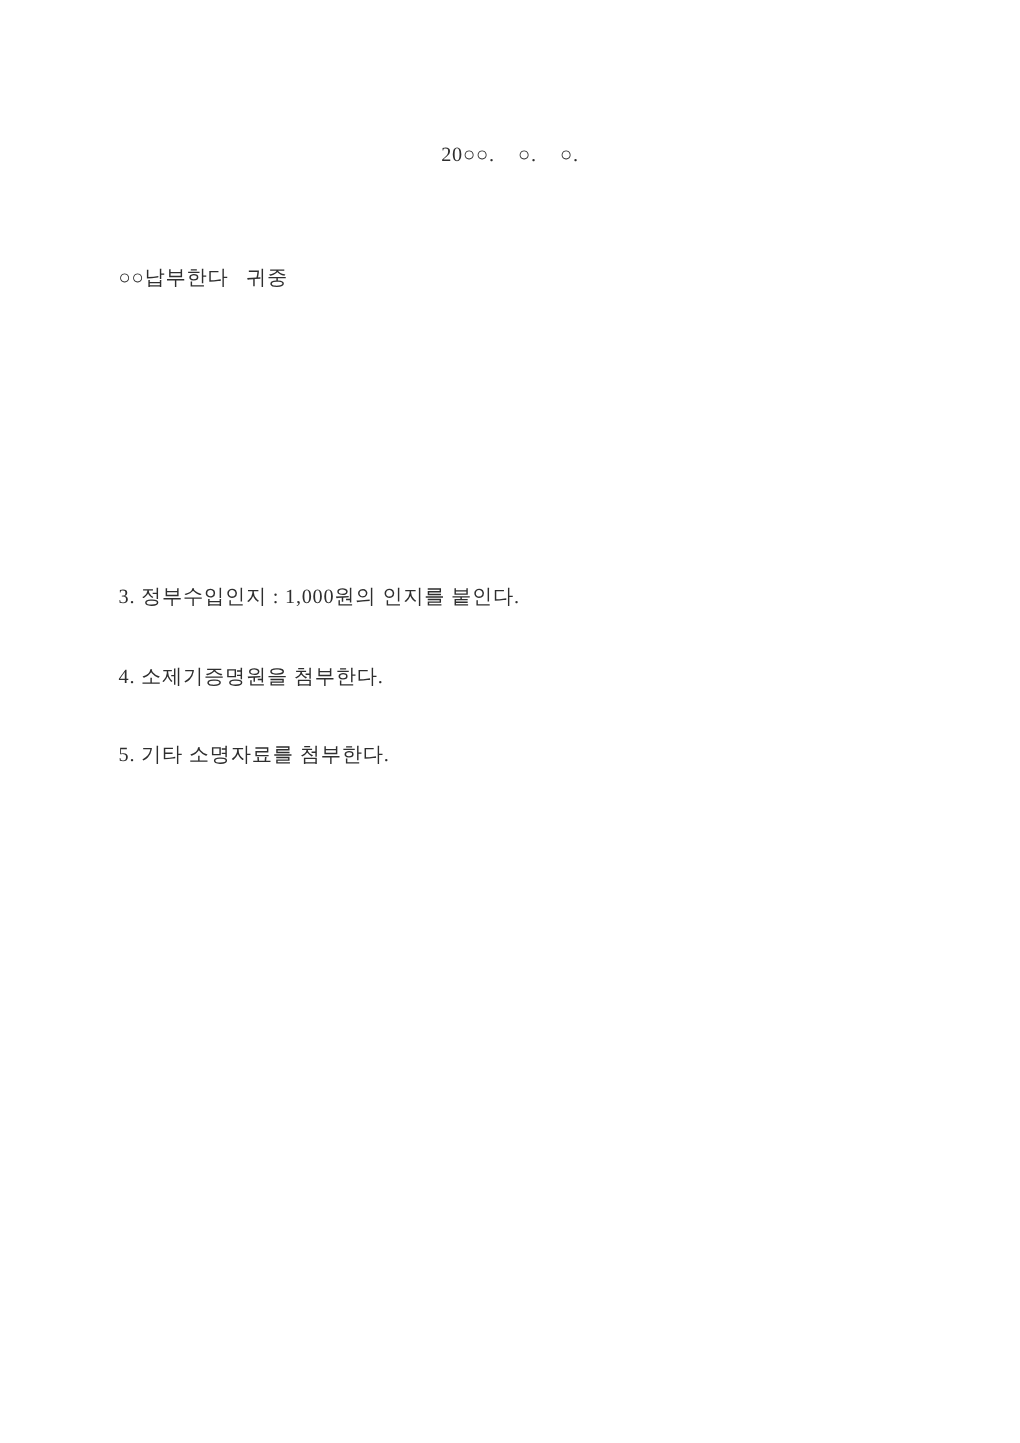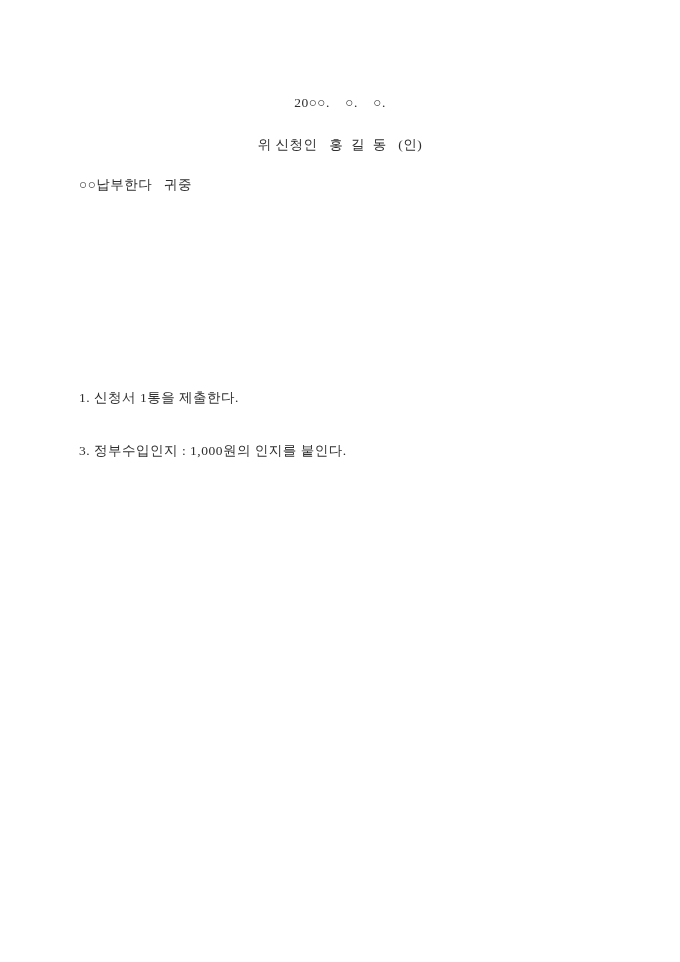--- a/index.html
+++ b/index.html
@@ -54,22 +54,22 @@
     line-height: 20.6px;
   }
 </style>
 </head>
 <body>
 
 <div class="document">
 
   <div class="line centered date-line">20○○.    ○.    ○.</div>
 
-  <div class="line centered applicant-line">위 신청인   홍  길  동   (인)</div>
 
   <div class="line court-line">○○납부한다   귀중</div>
 
   <div class="reception-block">
-    <p class="reception-item">1. 신청서 1통을 제출한다.</p>
     <p class="reception-item">3. 정부수입인지 : 1,000원의 인지를 붙인다.</p>
+    <p class="reception-item">4. 소제기증명원을 첨부한다.</p>
+    <p class="reception-item">5. 기타 소명자료를 첨부한다.</p>
   </div>
 
 </div>
 
 </body></html>

